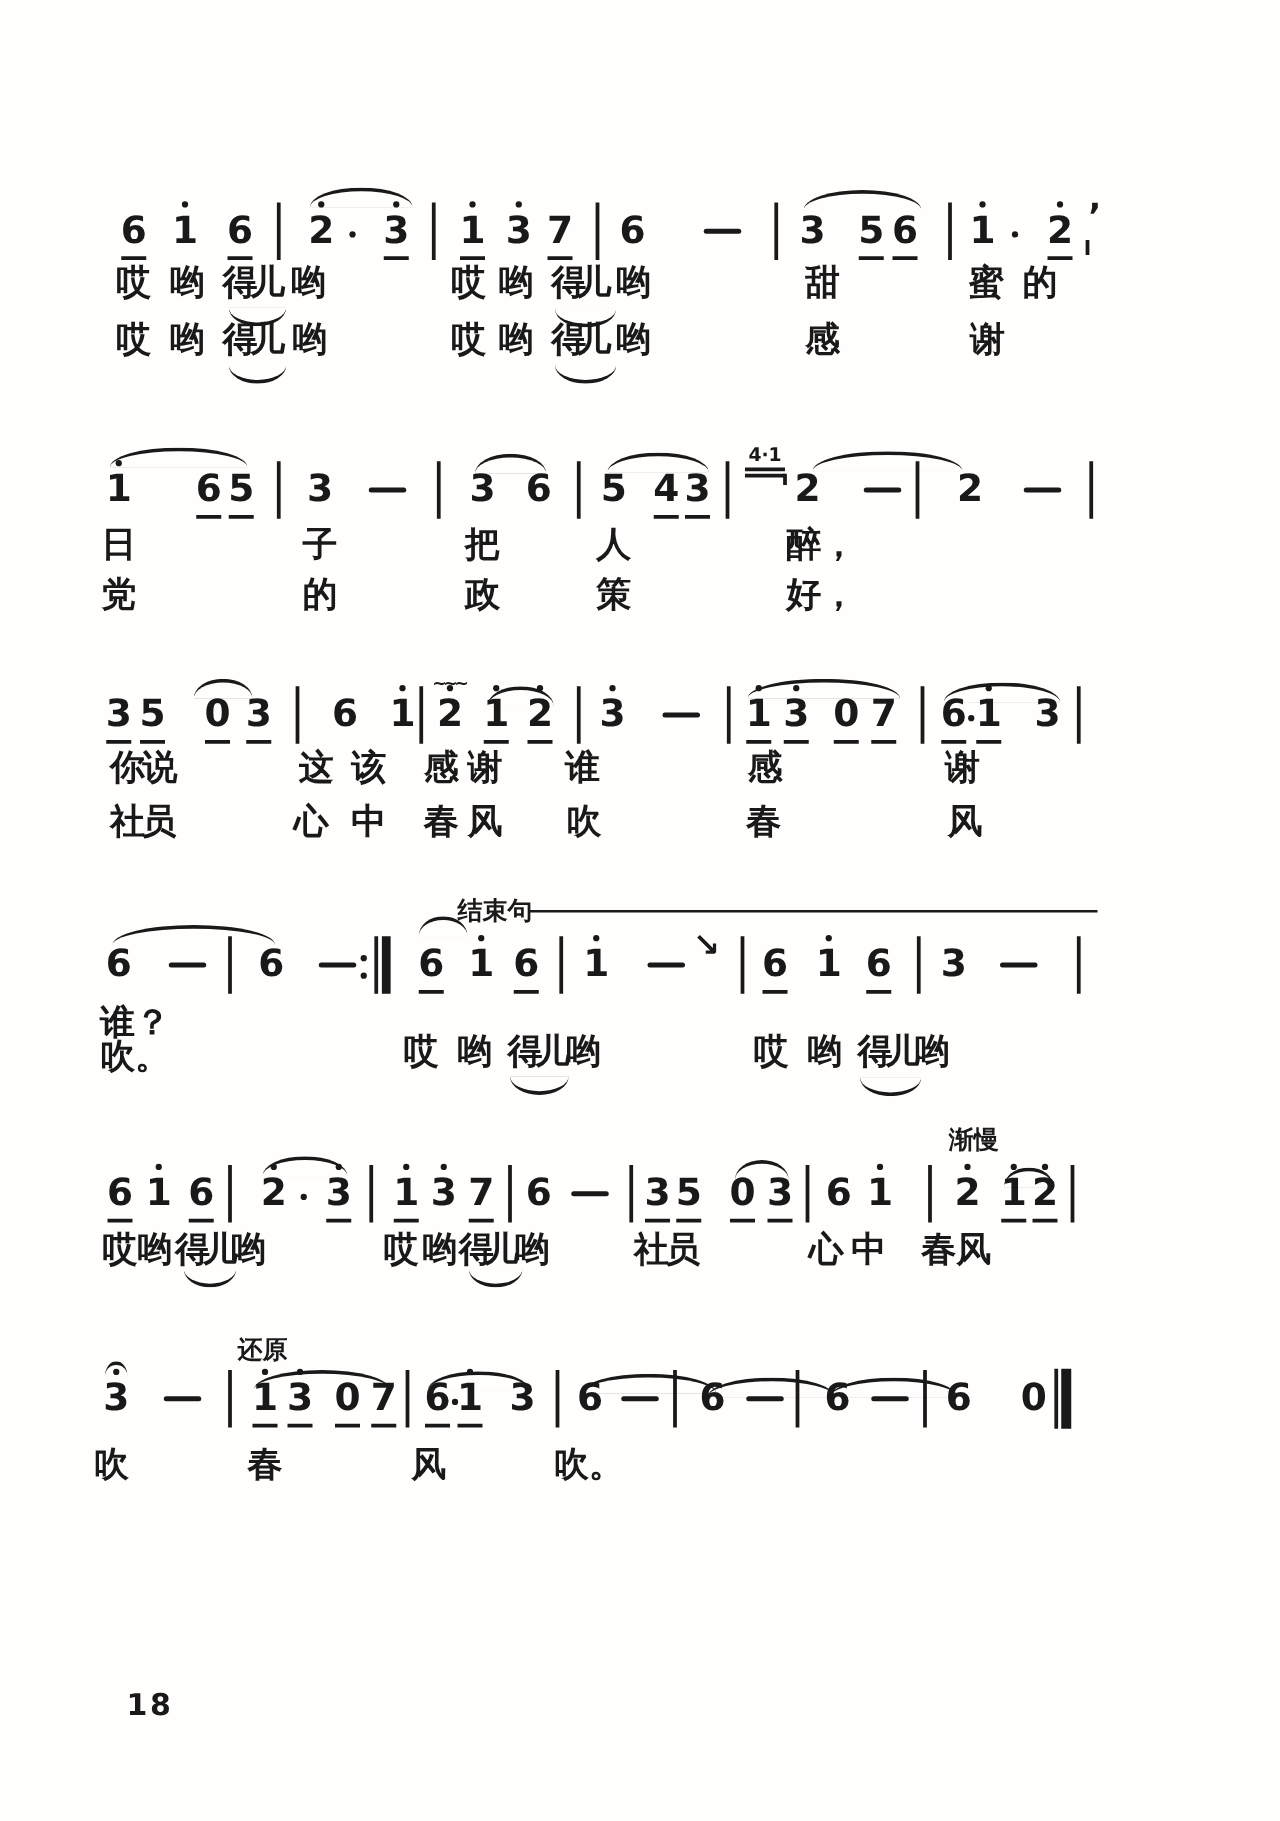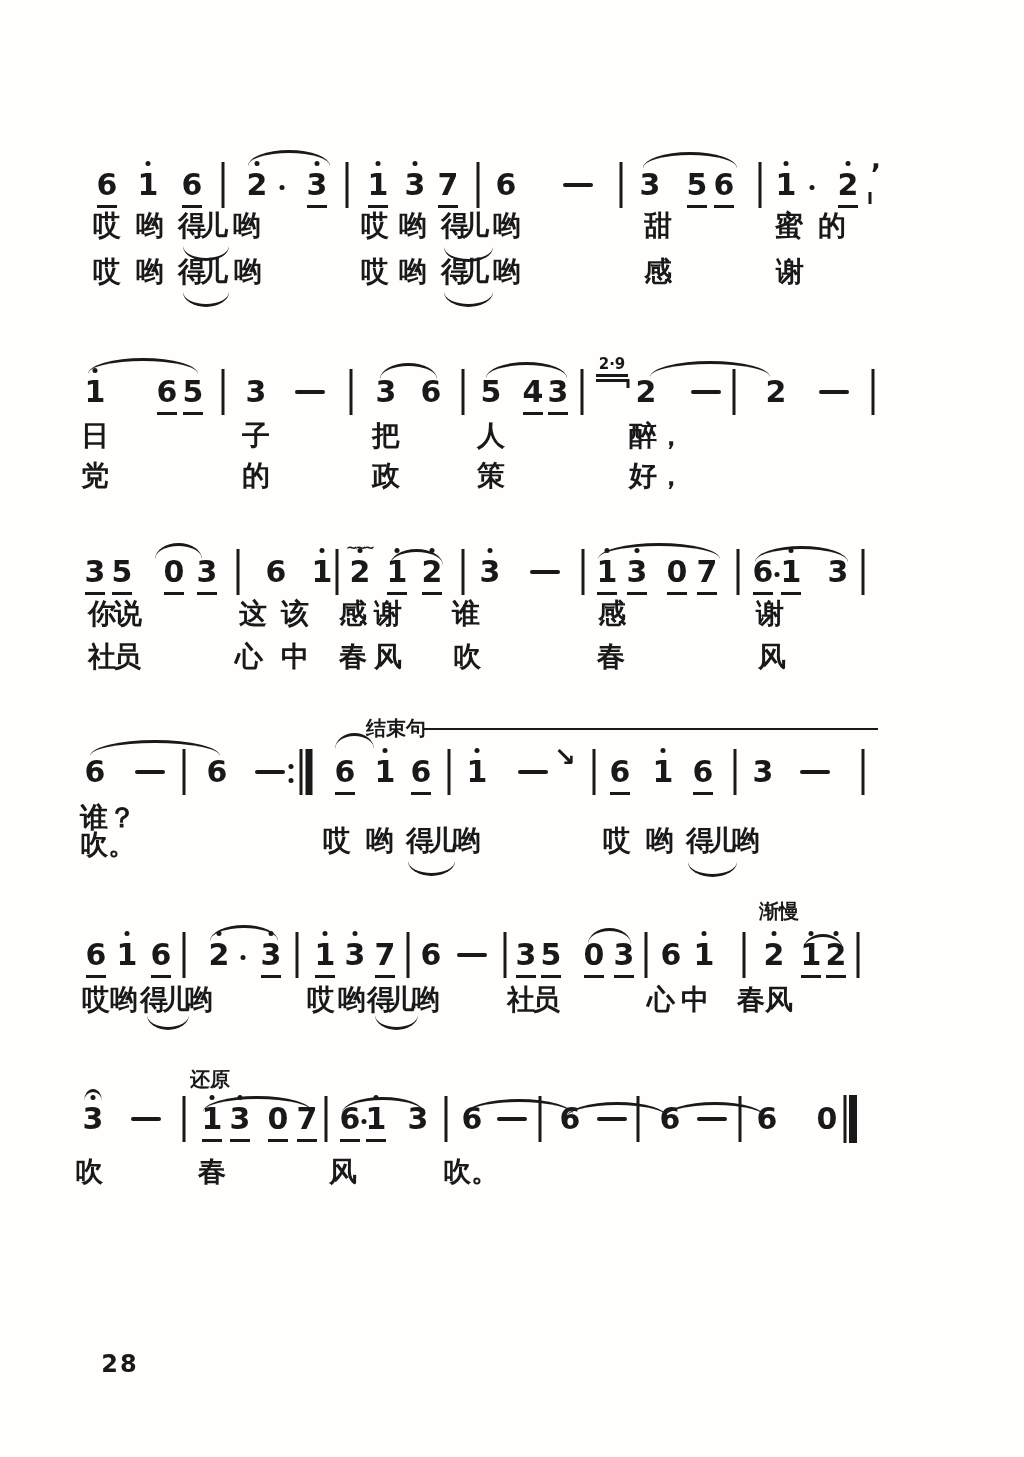--- a/index.html
+++ b/index.html
@@ -114,21 +114,21 @@
       <div class="tok bar" style="left: 351px; top: 369px;"></div>
       <div class="tok note" style="left: 386px; top: 377px;">3</div>
       <div class="tok note" style="left: 431px; top: 377px;">6</div>
       <div class="tok bar" style="left: 463px; top: 369px;"></div>
       <div class="tok note" style="left: 491px; top: 377px;">5</div>
       <div class="tok note" style="left: 533px; top: 377px;">4</div>
       <div class="tok uline" style="left: 533px; top: 412px; width: 20px;"></div>
       <div class="tok note" style="left: 558px; top: 377px;">3</div>
       <div class="tok uline" style="left: 558px; top: 412px; width: 20px;"></div>
       <div class="tok bar" style="left: 582px; top: 369px;"></div>
-      <div class="tok note grace-n" style="left: 612px; top: 357px;">2·9</div>
+      <div class="tok note grace-n" style="left: 612px; top: 357px;">4·1</div>
       <div class="tok uline" style="left: 612px; top: 374px; width: 32px;"></div>
       <div class="tok uline" style="left: 612px; top: 379px; width: 32px;"></div>
       <div class="tok vline" style="left: 628px; top: 379px; height: 9px;"></div>
       <div class="tok note" style="left: 646px; top: 377px;">2</div>
       <div class="tok dash" style="left: 706px; top: 390px;"></div>
       <div class="tok bar" style="left: 734px; top: 369px;"></div>
       <div class="tok note" style="left: 776px; top: 377px;">2</div>
       <div class="tok dash" style="left: 834px; top: 390px;"></div>
       <div class="tok bar" style="left: 873px; top: 369px;"></div>
       <div class="tok arc" style="left: 88px; top: 358px; width: 110px;"></div>
@@ -372,14 +372,14 @@
       <div class="tok arc" style="left: 342px; top: 1097px; width: 82px;"></div>
       <div class="tok arc" style="left: 465px; top: 1099px; width: 108px;"></div>
       <div class="tok arc" style="left: 566px; top: 1102px; width: 102px;"></div>
       <div class="tok arc" style="left: 664px; top: 1102px; width: 102px;"></div>
       <div class="tok lbl" style="left: 210px; top: 1069px;">还原</div>
       <div class="tok lyric" style="left: 89px; top: 1158px;">吹</div>
       <div class="tok lyric" style="left: 212px; top: 1158px;">春</div>
       <div class="tok lyric" style="left: 343px; top: 1158px;">风</div>
       <div class="tok lyric" style="left: 471px; top: 1158px;">吹。</div>
     </div>
-  <div class="pgnum" style="left:120px;top:1352px;">28</div>
+  <div class="pgnum" style="left:120px;top:1352px;">18</div>
 </div>
 
 </body></html>

